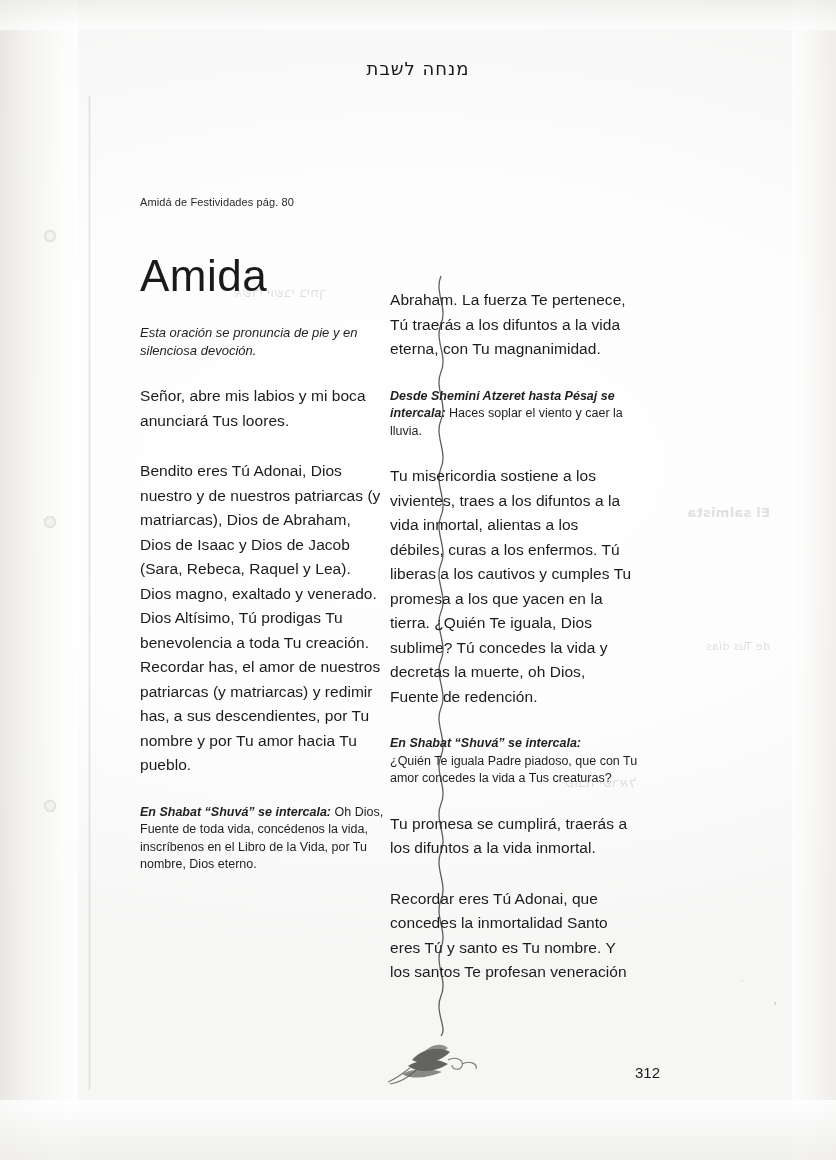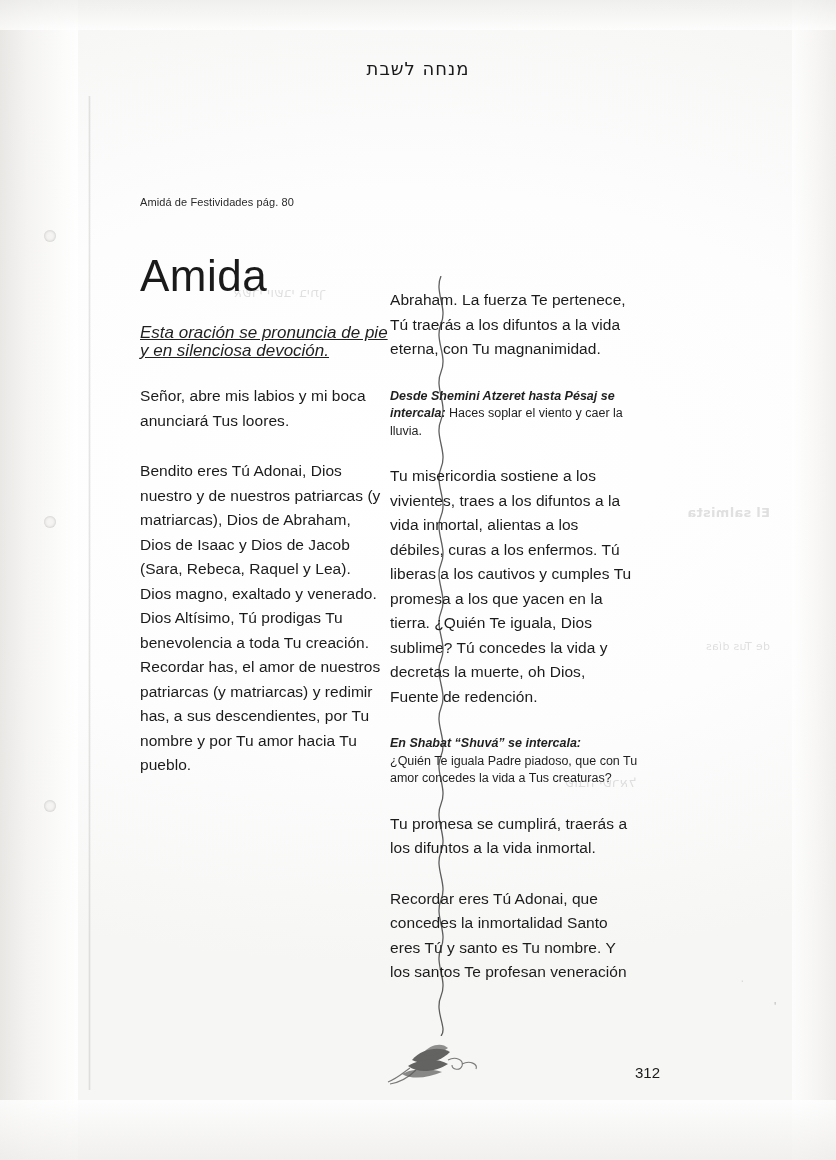--- a/index.html
+++ b/index.html
@@ -161,26 +161,25 @@
     font-style: italic;
   }
   p.rubric .lead {
     font-style: italic;
     font-weight: bold;
   }
   p.rubric .plain {
     font-style: normal;
   }
   p.intro-rubric {
-    font-size: 17px;
+    font-size: 13px;
     line-height: 18px;
     font-style: italic;
     margin: 0 0 24px 0;
     color: #1f1f1f;
-    text-decoration: underline;
   }
 
   
   .footer {
     position: absolute;
     left: 8px; right: 0;
     bottom: 62px;
     height: 60px;
   }
   .ornament {
@@ -235,20 +234,21 @@
 
       <svg class="divider" viewBox="0 0 18 760" preserveAspectRatio="none" xmlns="http://www.w3.org/2000/svg">
         <path d="M9 0 C 2 16, 16 32, 9 48 C 2 64, 16 80, 9 96 C 2 112, 16 128, 9 144 C 2 160, 16 176, 9 192 C 2 208, 16 224, 9 240 C 2 256, 16 272, 9 288 C 2 304, 16 320, 9 336 C 2 352, 16 368, 9 384 C 2 400, 16 416, 9 432 C 2 448, 16 464, 9 480 C 2 496, 16 512, 9 528 C 2 544, 16 560, 9 576 C 2 592, 16 608, 9 624 C 2 640, 16 656, 9 672 C 2 688, 16 704, 9 720 C 2 736, 16 752, 9 760" fill="none" stroke="#2a2a2a" stroke-width="1.3"></path>
       </svg>
 
       <div class="col col-left">
         <h1 class="title">Amida</h1>
         <p class="intro-rubric">Esta oración se pronuncia de pie y en silenciosa devoción.</p>
         <p class="body">Señor, abre mis labios y mi boca anunciará Tus loores.</p>
         <p class="body">Bendito eres Tú Adonai, Dios nuestro y de nuestros patriarcas (y matriarcas), Dios de Abraham, Dios de Isaac y Dios de Jacob (Sara, Rebeca, Raquel y Lea). Dios magno, exaltado y venerado. Dios Altísimo, Tú prodigas Tu benevolencia a toda Tu creación. Recordar has, el amor de nuestros patriarcas (y matriarcas) y redimir has, a sus descendientes, por Tu nombre y por Tu amor hacia Tu pueblo.</p>
+        <p class="rubric"><span class="lead">En Shabat “Shuvá” se intercala:</span><span class="plain"> Oh Dios, Fuente de toda vida, concédenos la vida, inscríbenos en el Libro de la Vida, por Tu nombre, Dios eterno.</span></p>
       </div>
 
       <div class="col col-right">
         <p class="body">Abraham. La fuerza Te pertenece, Tú traerás a los difuntos a la vida eterna, con Tu magnanimidad.</p>
         <p class="rubric"><span class="lead">Desde Shemini Atzeret hasta Pésaj se intercala:</span><span class="plain"> Haces soplar el viento y caer la lluvia.</span></p>
         <p class="body">Tu misericordia sostiene a los vivientes, traes a los difuntos a la vida inmortal, alientas a los débiles, curas a los enfermos. Tú liberas a los cautivos y cumples Tu promesa a los que yacen en la tierra. ¿Quién Te iguala, Dios sublime? Tú concedes la vida y decretas la muerte, oh Dios, Fuente de redención.</p>
         <p class="rubric"><span class="lead">En Shabat “Shuvá” se intercala:</span><br><span class="plain">¿Quién Te iguala Padre piadoso, que con Tu amor concedes la vida a Tus creaturas?</span></p>
         <p class="body">Tu promesa se cumplirá, traerás a los difuntos a la vida inmortal.</p>
         <p class="body">Recordar eres Tú Adonai, que concedes la inmortalidad Santo eres Tú y santo es Tu nombre. Y los santos Te profesan veneración</p>
       </div>

